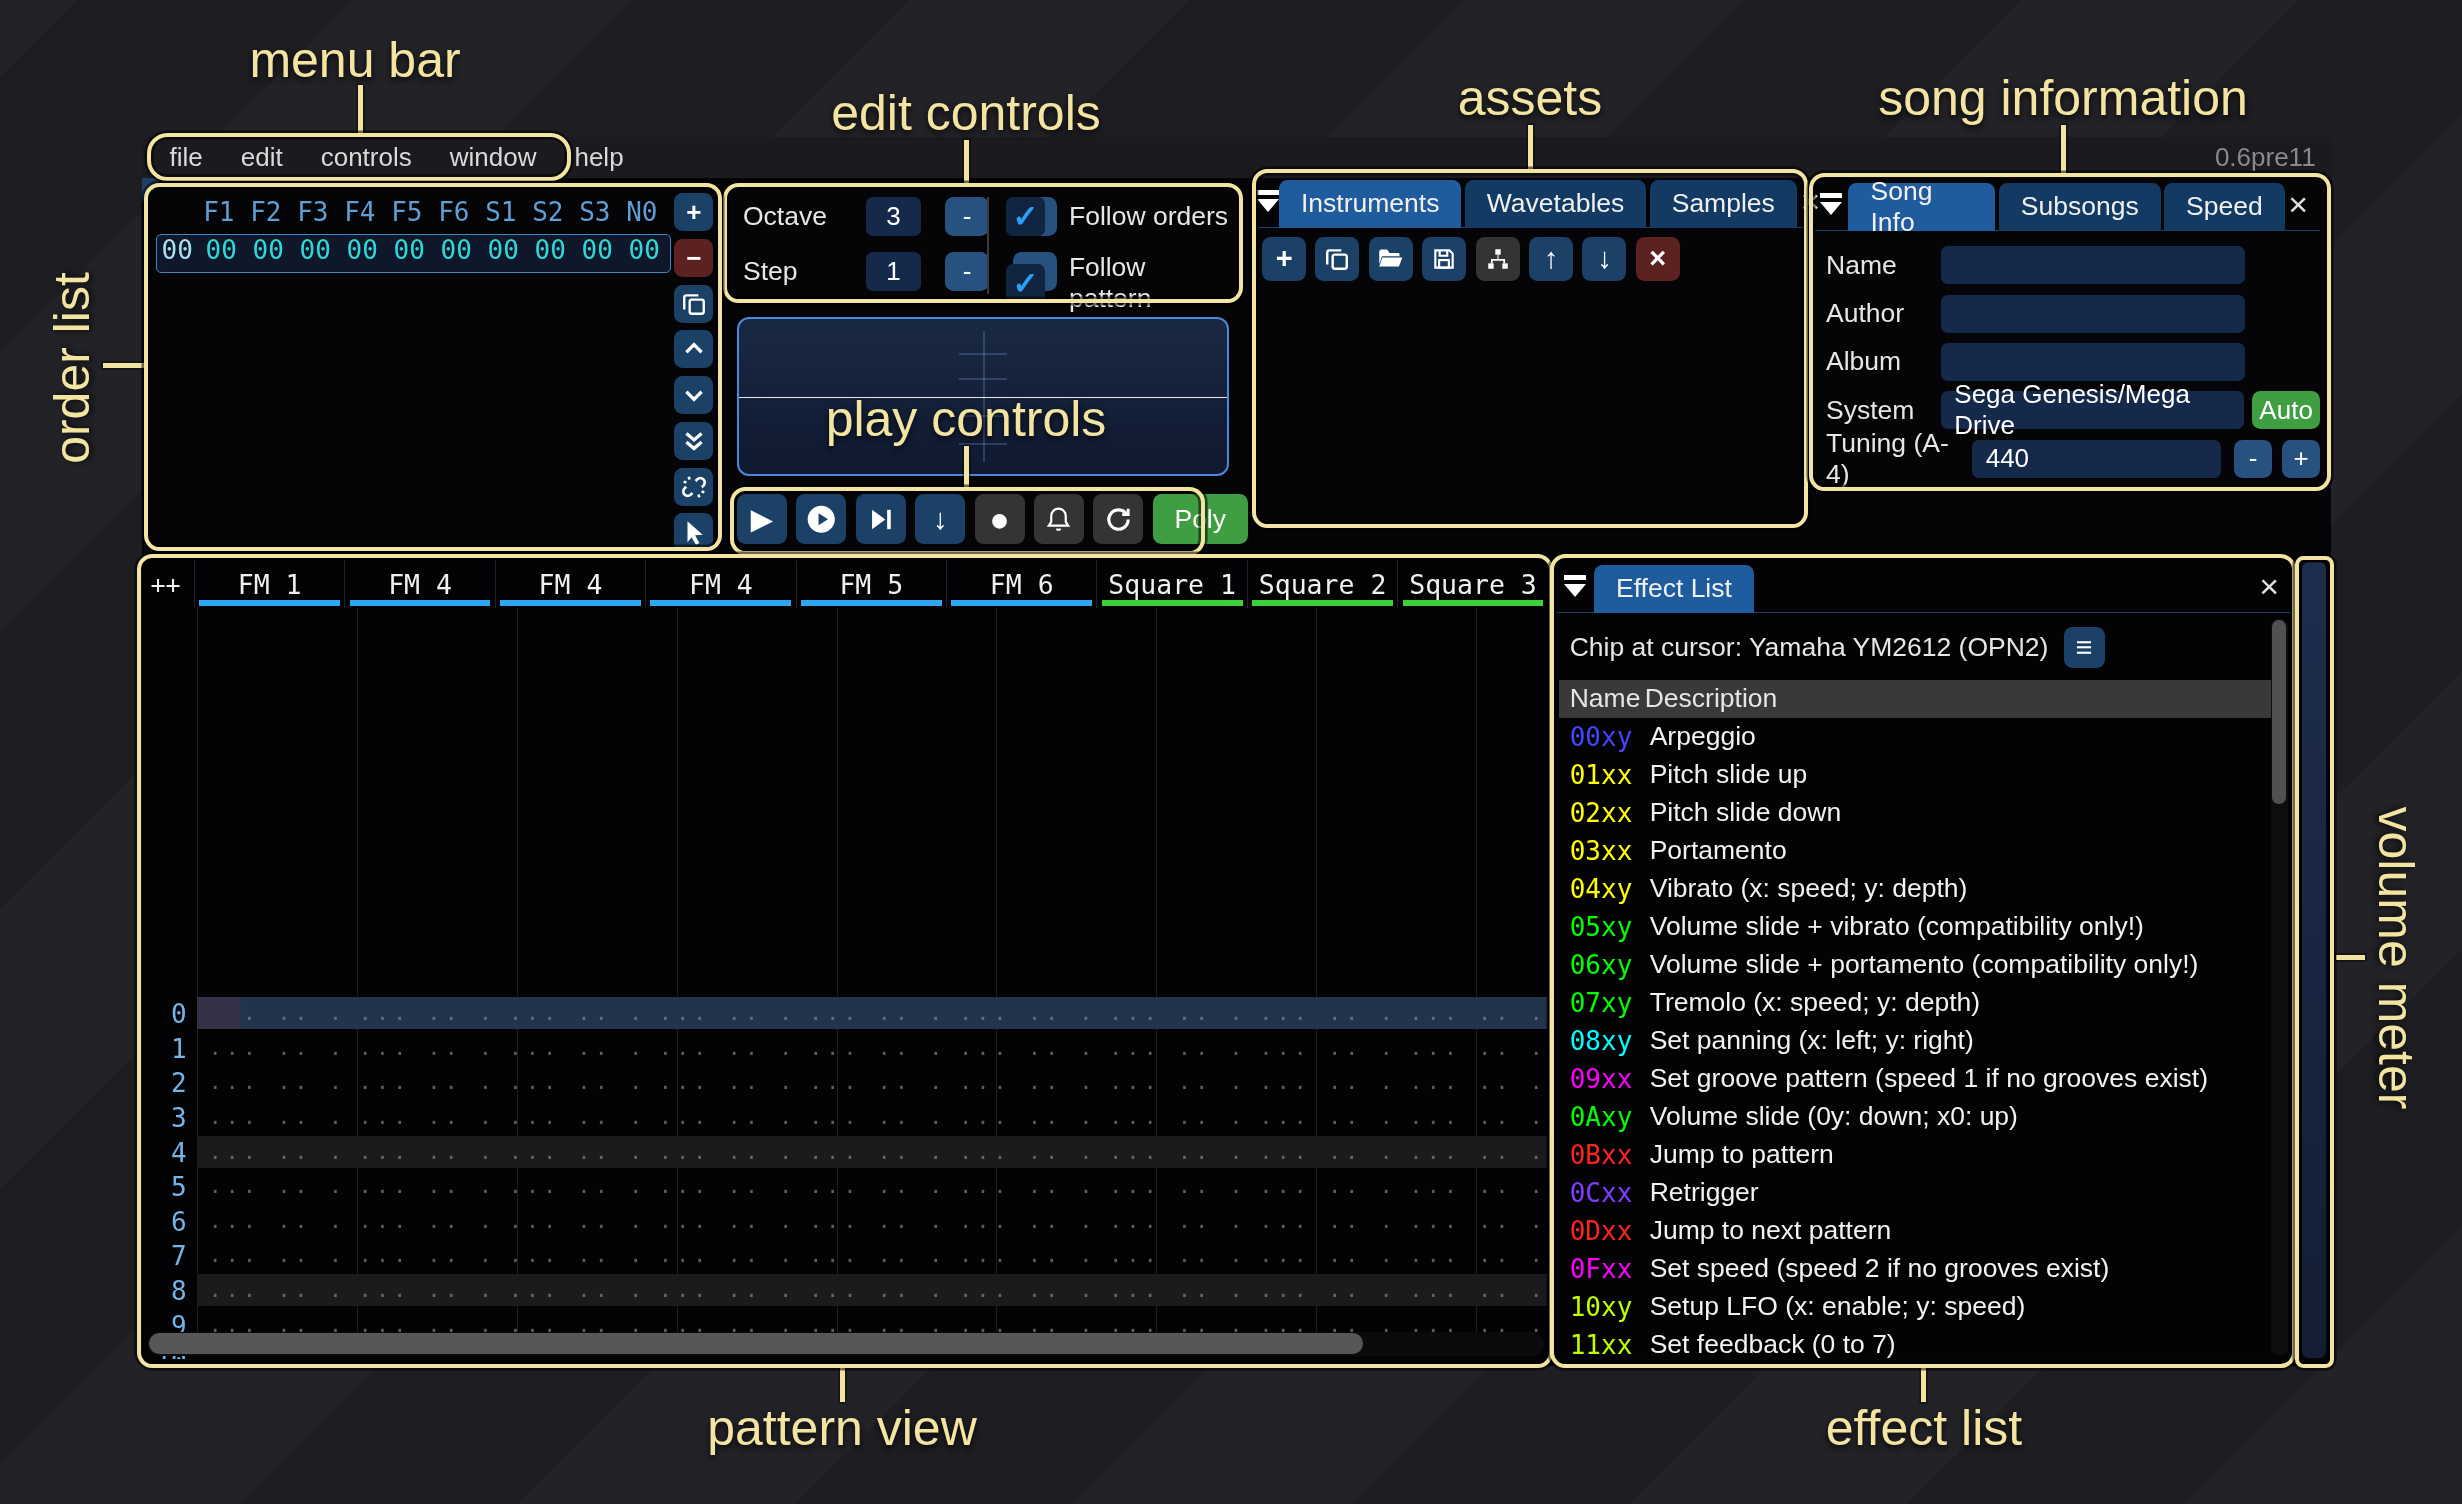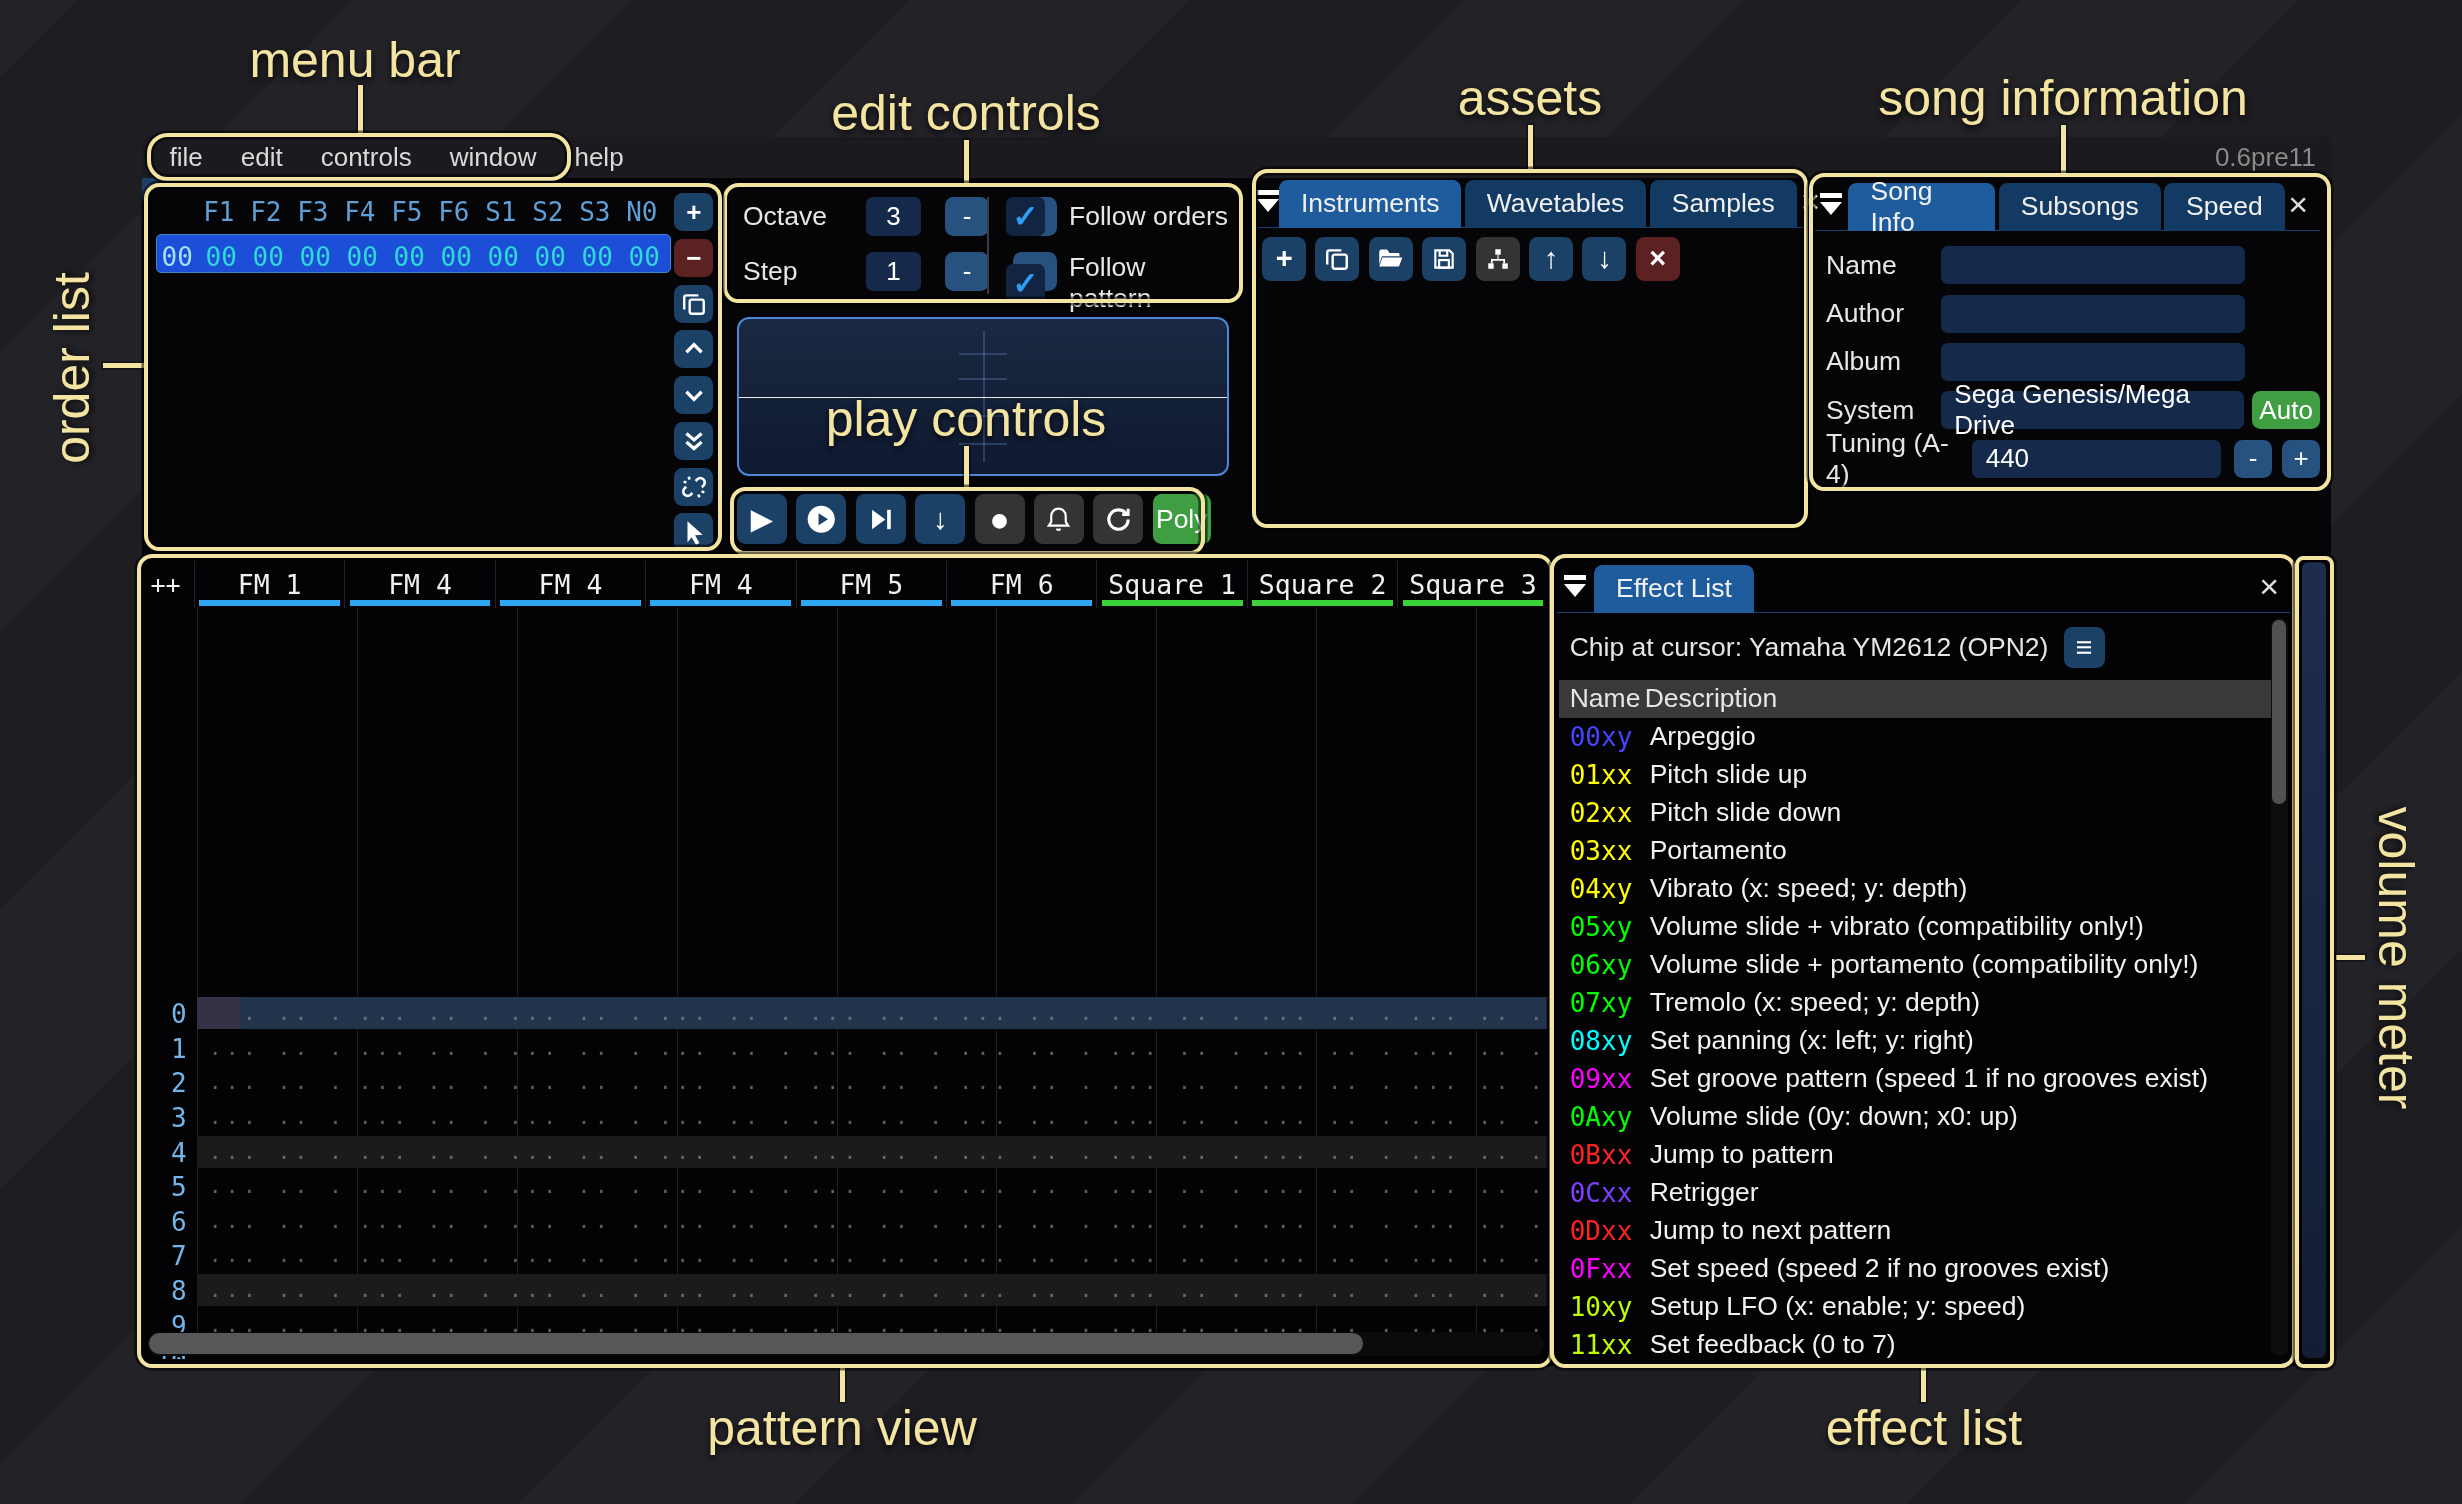--- a/index.html
+++ b/index.html
@@ -42,21 +42,21 @@
   .btn.gray { background:#343437; }
   .btn.green{ background:#3f9e42; }
   .btn svg { display:block; }
 
   .input { background:#152a4a; border-radius:6.8px; color:#fff; font-size:26px;
            display:flex; align-items:center; padding:0 13.7px; }
 
   
   #order-head { display:flex; font-size:26px; color:#5e9fd6; }
   #order-head span, .order-cell { width:47px; text-align:center; }
-  #order-row { display:flex; align-items:flex-end; background:#1d4ed8; border:1.7px solid #3f86c8; border-radius:5.1px;
+  #order-row { display:flex; align-items:flex-start; background:#0f172a; border:1.7px solid #3f86c8; border-radius:5.1px;
                font-size:26px; height:39px; }
   .order-index { width:41px; text-align:center; color:#a9ddf0; }
   .order-cell { color:#2fd8d8; }
   #order-btns { display:flex; flex-direction:column; gap:7.7px; }
   #order-btns .btn { width:39px; height:38px; font-size:26px; font-weight:bold; }
 
   
   .ec-row { display:flex; align-items:center; gap:24px; font-size:26.5px; }
   .ec-label { width:99px; }
   .ec-val { width:55px; height:39px; justify-content:center; padding:0; }
@@ -67,21 +67,21 @@
 
   
   #osc { background:linear-gradient(#1a2942,#0f1930); border:2.6px solid #4e86d9; border-radius:12px; }
   #osc-hline { left:0; right:0; top:50%; height:1.7px; background:#e8e8e8; }
   #osc-vline { left:50%; top:8%; bottom:8%; width:1.7px; background:rgba(110,150,210,.30); }
   .osc-tick { left:50%; width:48px; height:1.7px; background:rgba(110,150,210,.30); transform:translateX(-50%); }
 
   
   #transport { display:flex; gap:9.4px; align-items:center; }
   #transport .btn { width:50px; height:50px; font-size:29px; }
-  #transport .btn.poly { width:58px; font-size:26.5px; }
+  #transport .btn.poly { width:95px; font-size:26.5px; }
 
   
   .toolbar { display:flex; gap:9.4px; }
   .toolbar .btn { width:44px; height:44px; font-size:29px; font-weight:bold; }
   .list-row { display:flex; align-items:center; gap:15.4px; background:#15273f; height:48px;
               padding:0 12px; font-size:26.5px; color:#f2f2f2; }
   .radio { width:26px; height:26px; border:3.4px solid #fff; border-radius:50%; }
   .si-row { display:flex; align-items:center; font-size:26.5px; margin-bottom:10.3px; height:38px; }
   .si-label { width:115px; }
   .si-input { width:304px; height:38px; }

